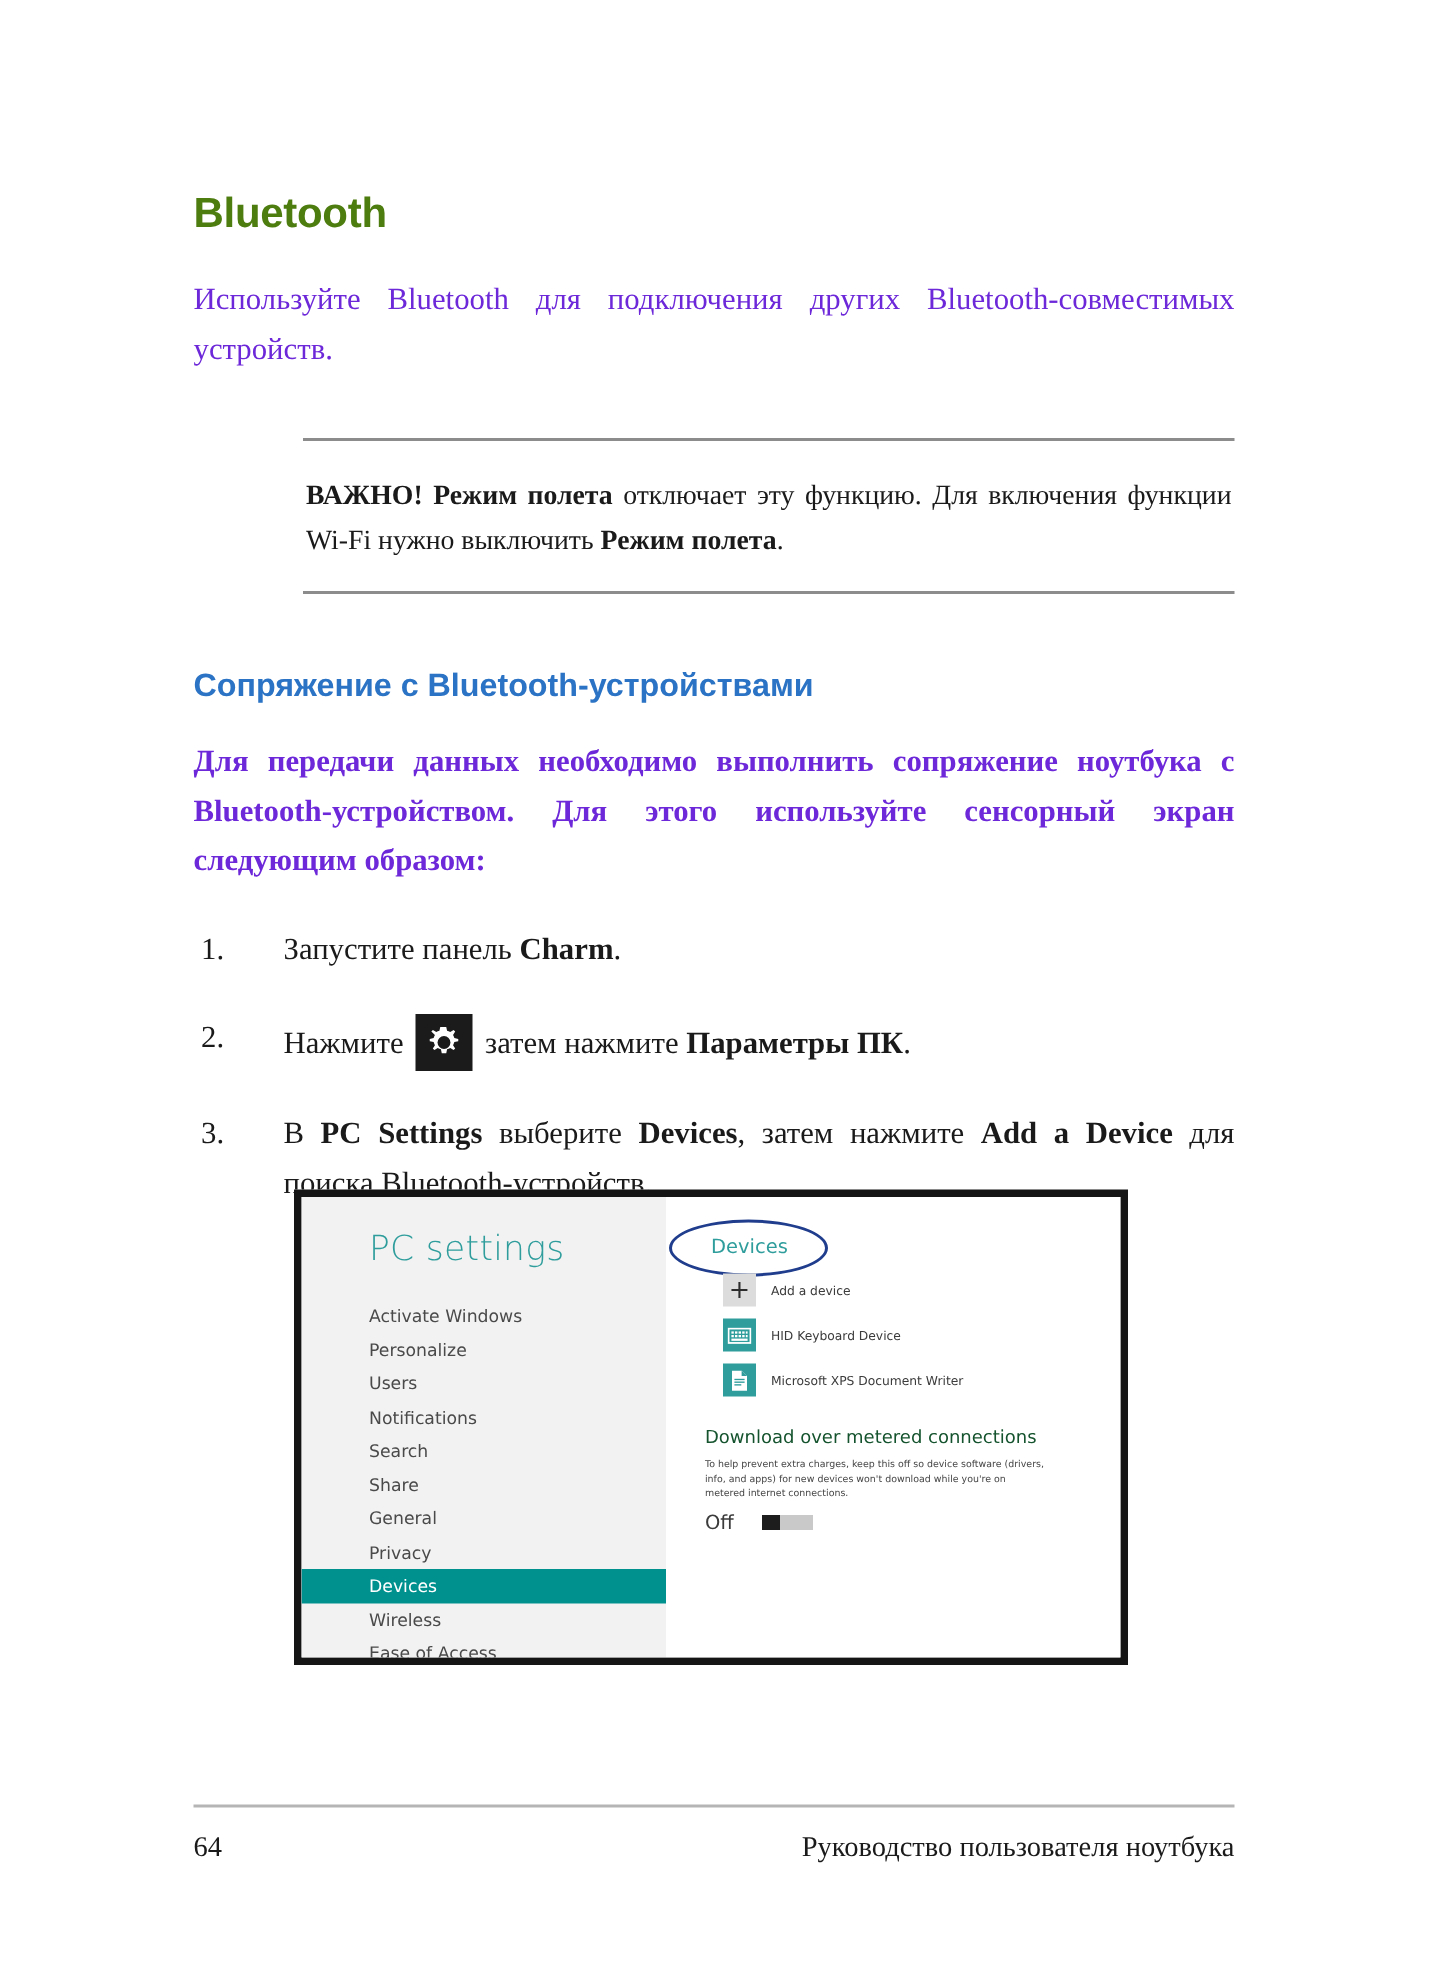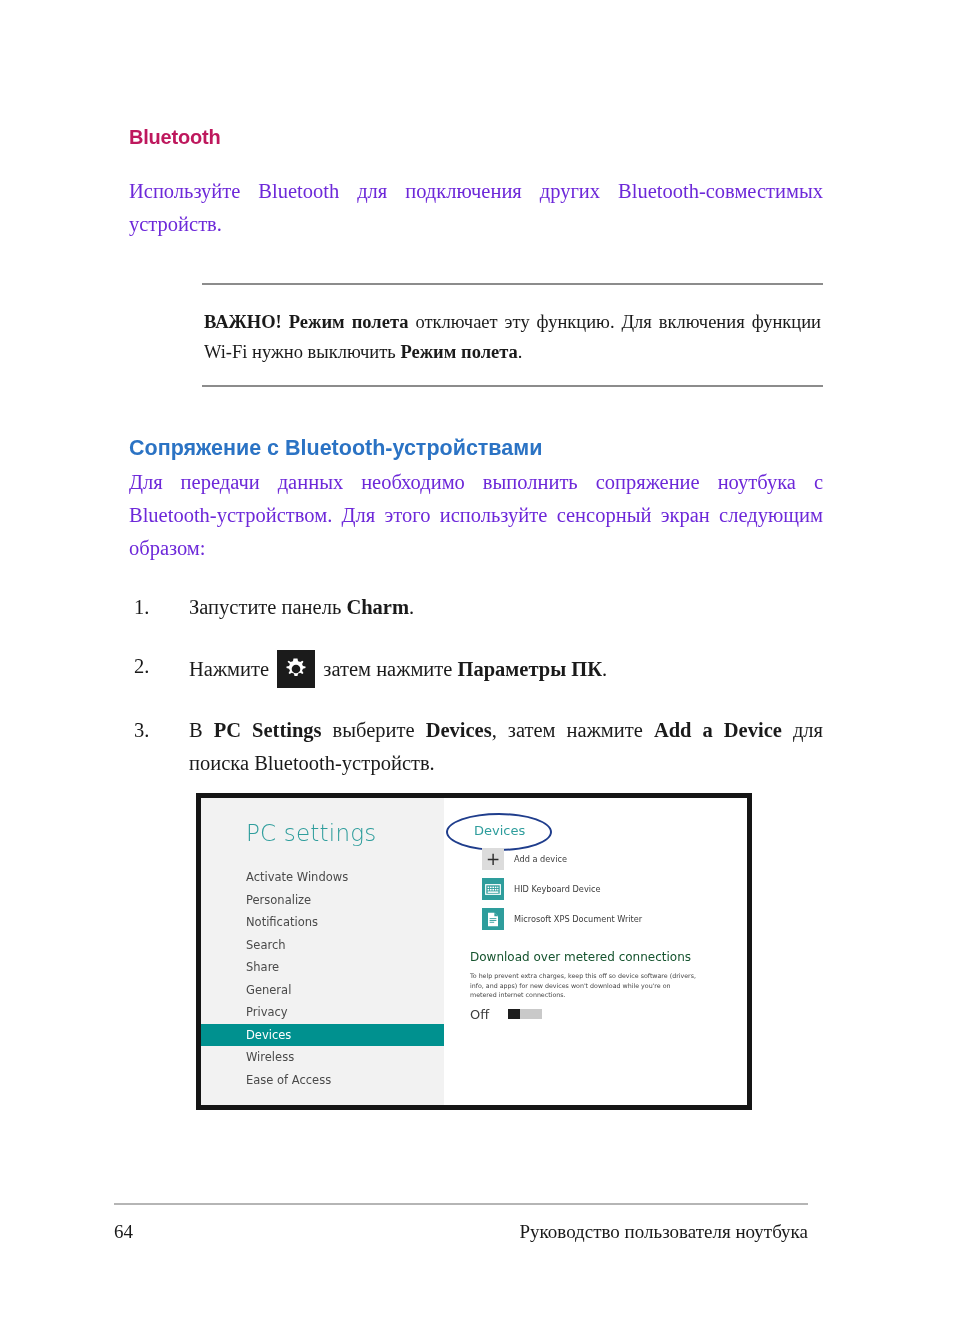--- a/index.html
+++ b/index.html
@@ -25,23 +25,23 @@
 
   .content {
     position: absolute;
     left: 129px;
     top: 126px;
     width: 694px;
   }
 
   h1.section-title {
     font-family: "Liberation Sans", "DejaVu Sans", sans-serif;
-    font-size: 20px;
+    font-size: 28px;
     font-weight: bold;
-    color: #be185d;
+    color: #4d7c0f;
     margin: 0 0 26px 0;
     letter-spacing: -0.2px;
   }
 
   p.body-text {
     font-size: 20.5px;
     line-height: 33px;
     margin: 0;
     text-align: justify;
     text-justify: inter-word;
@@ -69,24 +69,25 @@
   h2.sub-title {
     font-family: "Liberation Sans", "DejaVu Sans", sans-serif;
     font-size: 21.5px;
     font-weight: bold;
     color: #2b73c4;
     margin: 0;
     padding-top: 49px;
   }
 
   p.intro {
-    margin-top: 5px;
+    margin-top: 22px;
     font-size: 20.5px;
     line-height: 33px;
     text-align: justify;
+    font-weight: bold;
   }
 
   ol.steps {
     margin: 26px 0 0 0;
     padding: 0;
     list-style: none;
   }
   ol.steps li {
     position: relative;
     padding-left: 60px;
@@ -250,21 +251,21 @@
     position: absolute;
     left: 0; top: 0;
     width: 12px;
     height: 10px;
     background: #1d1d1d;
   }
 
   
   .footer {
     position: absolute;
-    left: 114px;
+    left: 129px;
     top: 1203px;
     width: 694px;
   }
   .footer-rule {
     height: 2px;
     background: #b5b5b5;
     width: 100%;
   }
   .footer-row {
     display: flex;
@@ -322,20 +323,21 @@
     </ol>
   </div>
 
   <div class="figure">
     <div class="shot">
 
       <div class="shot-sidebar">
         <div class="shot-title">PC settings</div>
         <div class="nav-item">Activate Windows</div>
         <div class="nav-item">Personalize</div>
+        <div class="nav-item">Users</div>
         <div class="nav-item">Notifications</div>
         <div class="nav-item">Search</div>
         <div class="nav-item">Share</div>
         <div class="nav-item">General</div>
         <div class="nav-item">Privacy</div>
         <div class="nav-item active">Devices</div>
         <div class="nav-item">Wireless</div>
         <div class="nav-item">Ease of Access</div>
 
       </div>

